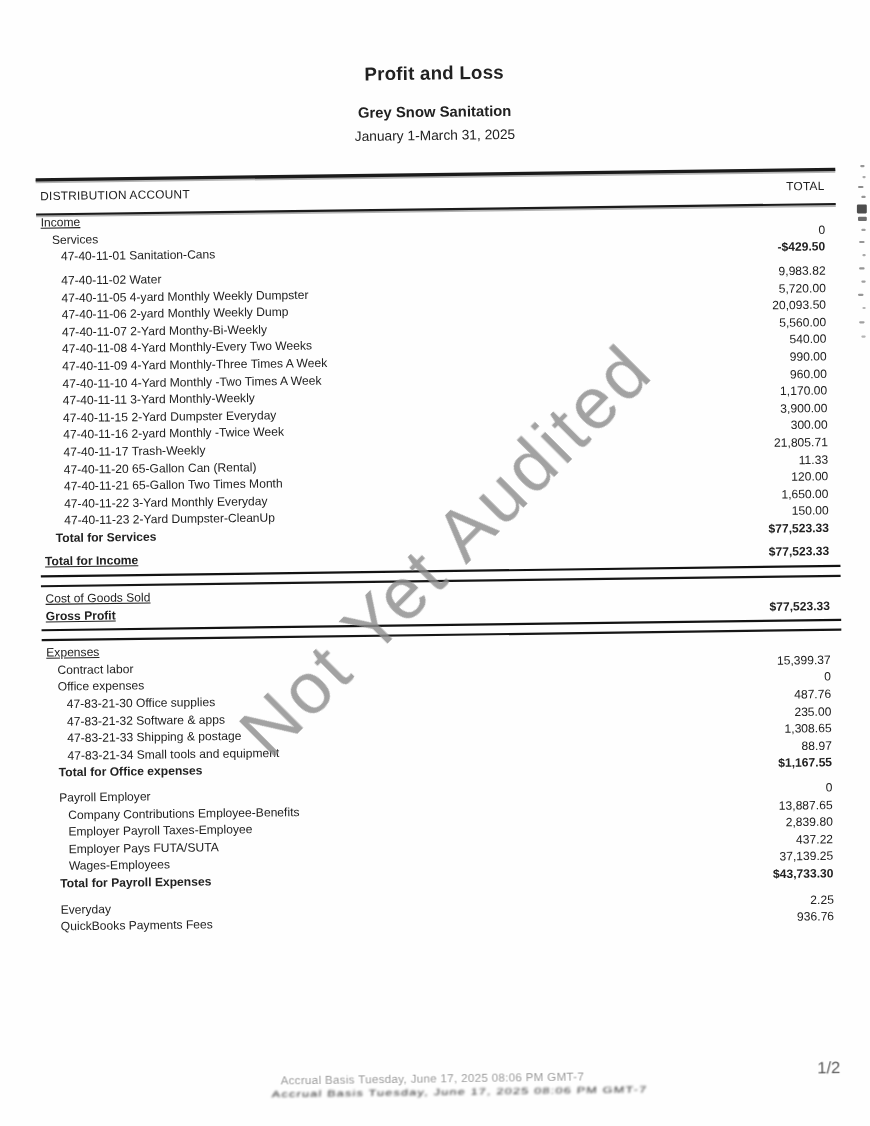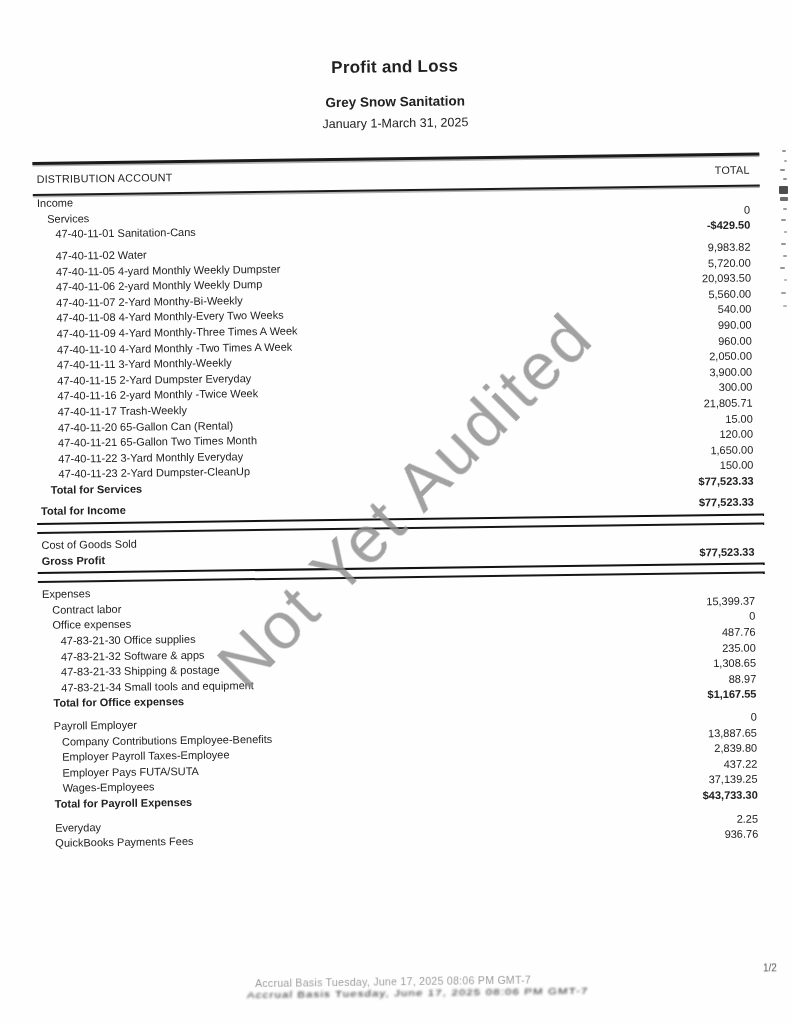--- a/index.html
+++ b/index.html
@@ -28,21 +28,21 @@
   .rule-double{
     height:7px;border-top:2.8px solid #121212;border-bottom:2.4px solid #161616;
     margin:3px 0 4px;
   }
   .row{
     display:flex;justify-content:space-between;align-items:baseline;
     height:15.6px;line-height:15.6px;padding-right:10px;
   }
   .row .lbl{white-space:nowrap;}
   .row .val{text-align:right;white-space:nowrap;}
-  .ind0{padding-left:4px;}
+  .ind0{padding-left:4px;text-decoration:underline;}
   .ind1{padding-left:14px;}
   .ind2{padding-left:22px;}
   .b{font-weight:bold;}
   
   .watermark{
     position:absolute;left:85px;top:462px;width:640px;text-align:center;
     font-size:66px;letter-spacing:3px;color:#8e8e8e;opacity:.82;
     transform:rotate(-45deg);pointer-events:none;
     filter:blur(.3px);
   }
@@ -50,23 +50,22 @@
   .footer-faint{
     position:absolute;left:212px;top:924px;font-size:10.5px;color:#9d9d9d;
     letter-spacing:.3px;filter:blur(.45px);white-space:nowrap;
   }
   .footer-smear{
     position:absolute;left:204px;top:938px;font-size:11.5px;color:#3c3c3c;
     letter-spacing:1.1px;filter:blur(1.15px) contrast(1.3);
     transform:scaleY(.72) skewX(-3deg);transform-origin:left top;white-space:nowrap;
   }
   .page-num{
-    position:absolute;left:700px;top:916px;font-size:10px;color:#5a5a5a;
+    position:absolute;left:700px;top:916px;font-size:15px;color:#5a5a5a;
     filter:blur(.3px);
-    margin-left:20px;
   }
   
   .edge-marks{position:absolute;left:0;top:0;width:791px;height:1024px;pointer-events:none;}
   .edge-marks i{position:absolute;display:block;background:#2e2e2e;border-radius:1px;}
 </style>
 </head>
 <body>
 
 <div class="page">
   <div class="skew">
@@ -120,37 +119,37 @@
           <div class="row">
             <span class="lbl ind2">47-40-11-09 4-Yard Monthly-Three Times A Week</span>
             <span class="val">990.00</span>
           </div>
           <div class="row">
             <span class="lbl ind2">47-40-11-10 4-Yard Monthly -Two Times A Week</span>
             <span class="val">960.00</span>
           </div>
           <div class="row">
             <span class="lbl ind2">47-40-11-11 3-Yard Monthly-Weekly</span>
-            <span class="val">2,050.00</span>
+            <span class="val">1,170.00</span>
           </div>
           <div class="row">
             <span class="lbl ind2">47-40-11-15 2-Yard Dumpster Everyday</span>
             <span class="val">3,900.00</span>
           </div>
           <div class="row">
             <span class="lbl ind2">47-40-11-16 2-yard Monthly -Twice Week</span>
             <span class="val">300.00</span>
           </div>
           <div class="row">
             <span class="lbl ind2">47-40-11-17 Trash-Weekly</span>
             <span class="val">21,805.71</span>
           </div>
           <div class="row">
             <span class="lbl ind2">47-40-11-20 65-Gallon Can (Rental)</span>
-            <span class="val">15.00</span>
+            <span class="val">11.33</span>
           </div>
           <div class="row">
             <span class="lbl ind2">47-40-11-21 65-Gallon Two Times Month</span>
             <span class="val">120.00</span>
           </div>
           <div class="row">
             <span class="lbl ind2">47-40-11-22 3-Yard Monthly Everyday</span>
             <span class="val">1,650.00</span>
           </div>
           <div class="row">

